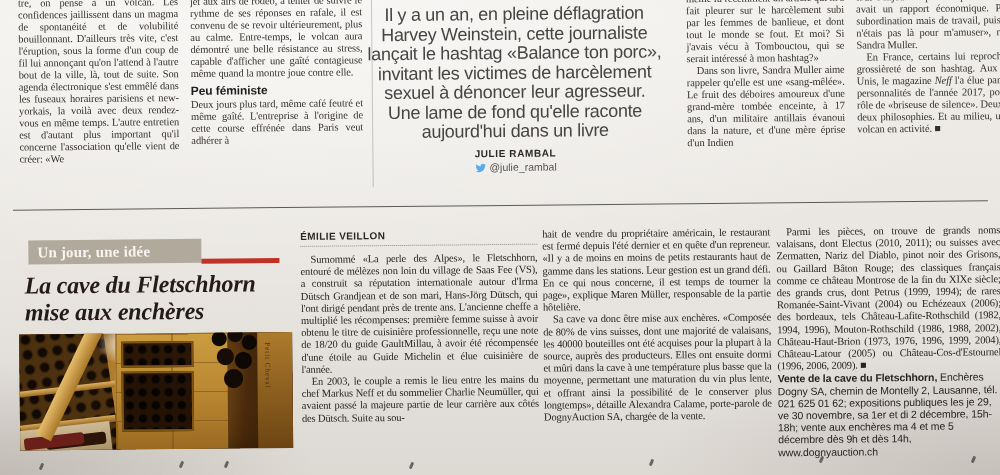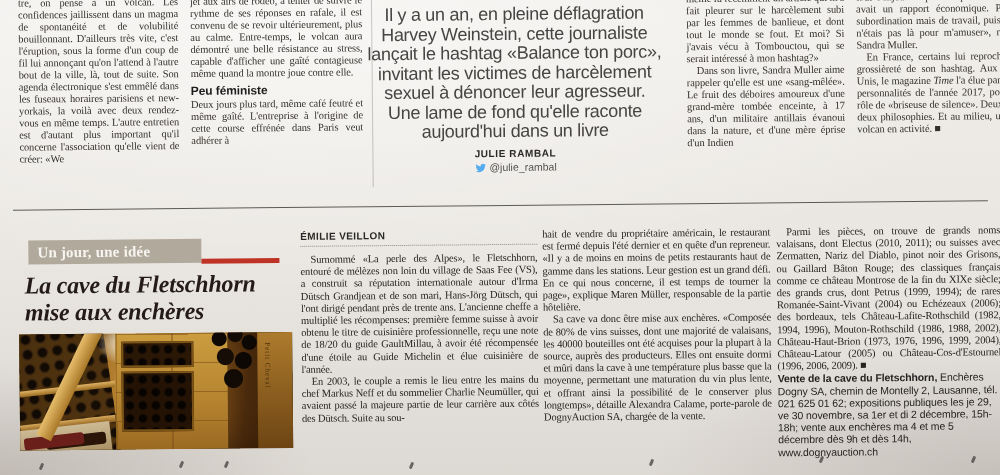--- a/index.html
+++ b/index.html
@@ -111,21 +111,21 @@
         </svg><span>@julie_rambal</span>
     </div>
 
     <div class="tcol" style="left:708px;top:7px;width:158px;height:196px;">
       <p>même lu récemment un article qui m'a fait pleurer sur le harcèlement subi par les femmes de banlieue, et dont tout le monde se fout. Et moi? Si j'avais vécu à Tombouctou, qui se serait intéressé à mon hashtag?»</p>
       <p class="indent">Dans son livre, Sandra Muller aime rappeler qu'elle est une «sang-mêlée». Le fruit des déboires amoureux d'une grand-mère tombée enceinte, à 17 ans, d'un militaire antillais évanoui dans la nature, et d'une mère éprise d'un Indien</p>
     </div>
 
     <div class="tcol" style="left:878px;top:7px;width:170px;height:196px;">
       <p>tout l'enjeu du procès: prouver qu'il y avait un rapport économique. Pas de subordination mais de travail, puisque je n'étais pas là pour m'amuser», résume Sandra Muller.</p>
-      <p class="indent"><span>En France, certains lui reprochent la grossièreté de son hashtag. Aux Etats-Unis, le magazine </span><i>Time</i><span> l'a élue parmi ses personnalités de l'année 2017, pour son rôle de «briseuse de silence». Deux pays, deux philosophies. Et au milieu, un petit volcan en activité. ■</span></p>
+      <p class="indent"><span>En France, certains lui reprochent la grossièreté de son hashtag. Aux Etats-Unis, le magazine </span><i>Neff</i><span> l'a élue parmi ses personnalités de l'année 2017, pour son rôle de «briseuse de silence». Deux pays, deux philosophies. Et au milieu, un petit volcan en activité. ■</span></p>
     </div>
 
     <div class="hrule"></div>
 
     <div class="kicker">Un jour, une idée</div>
     <div class="redbar"></div>
     <div class="headline">La cave du Fletschhorn mise aux enchères</div>
 
     <div class="photo">
       <div class="ph ph-bottles-left"></div>

